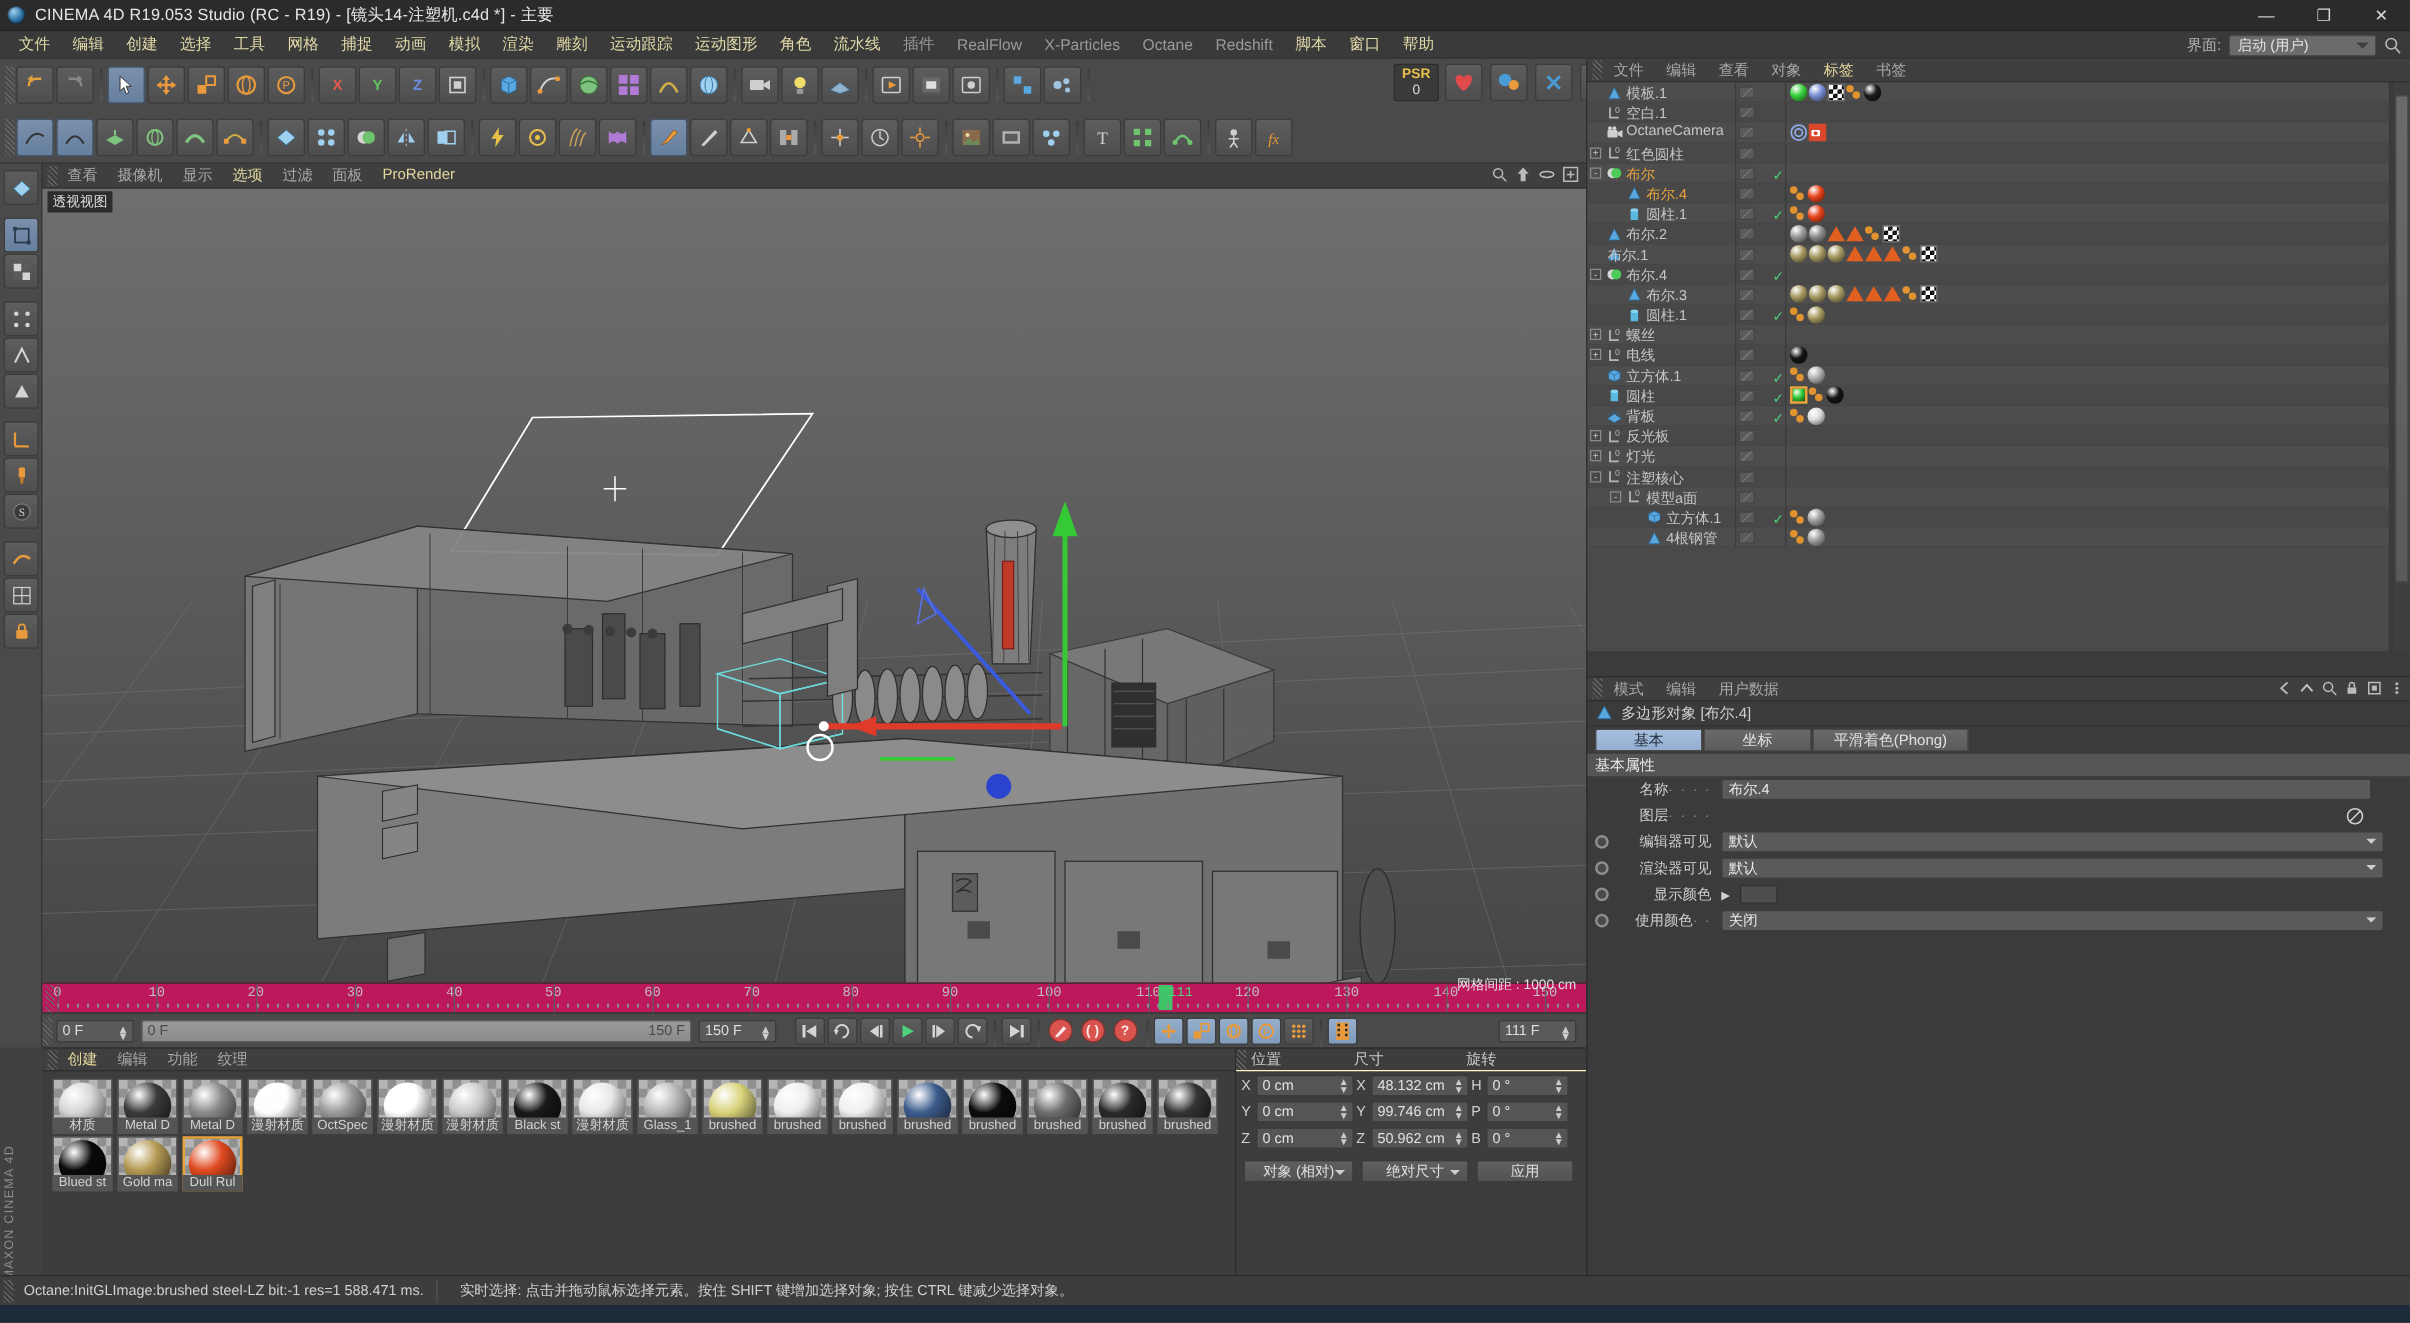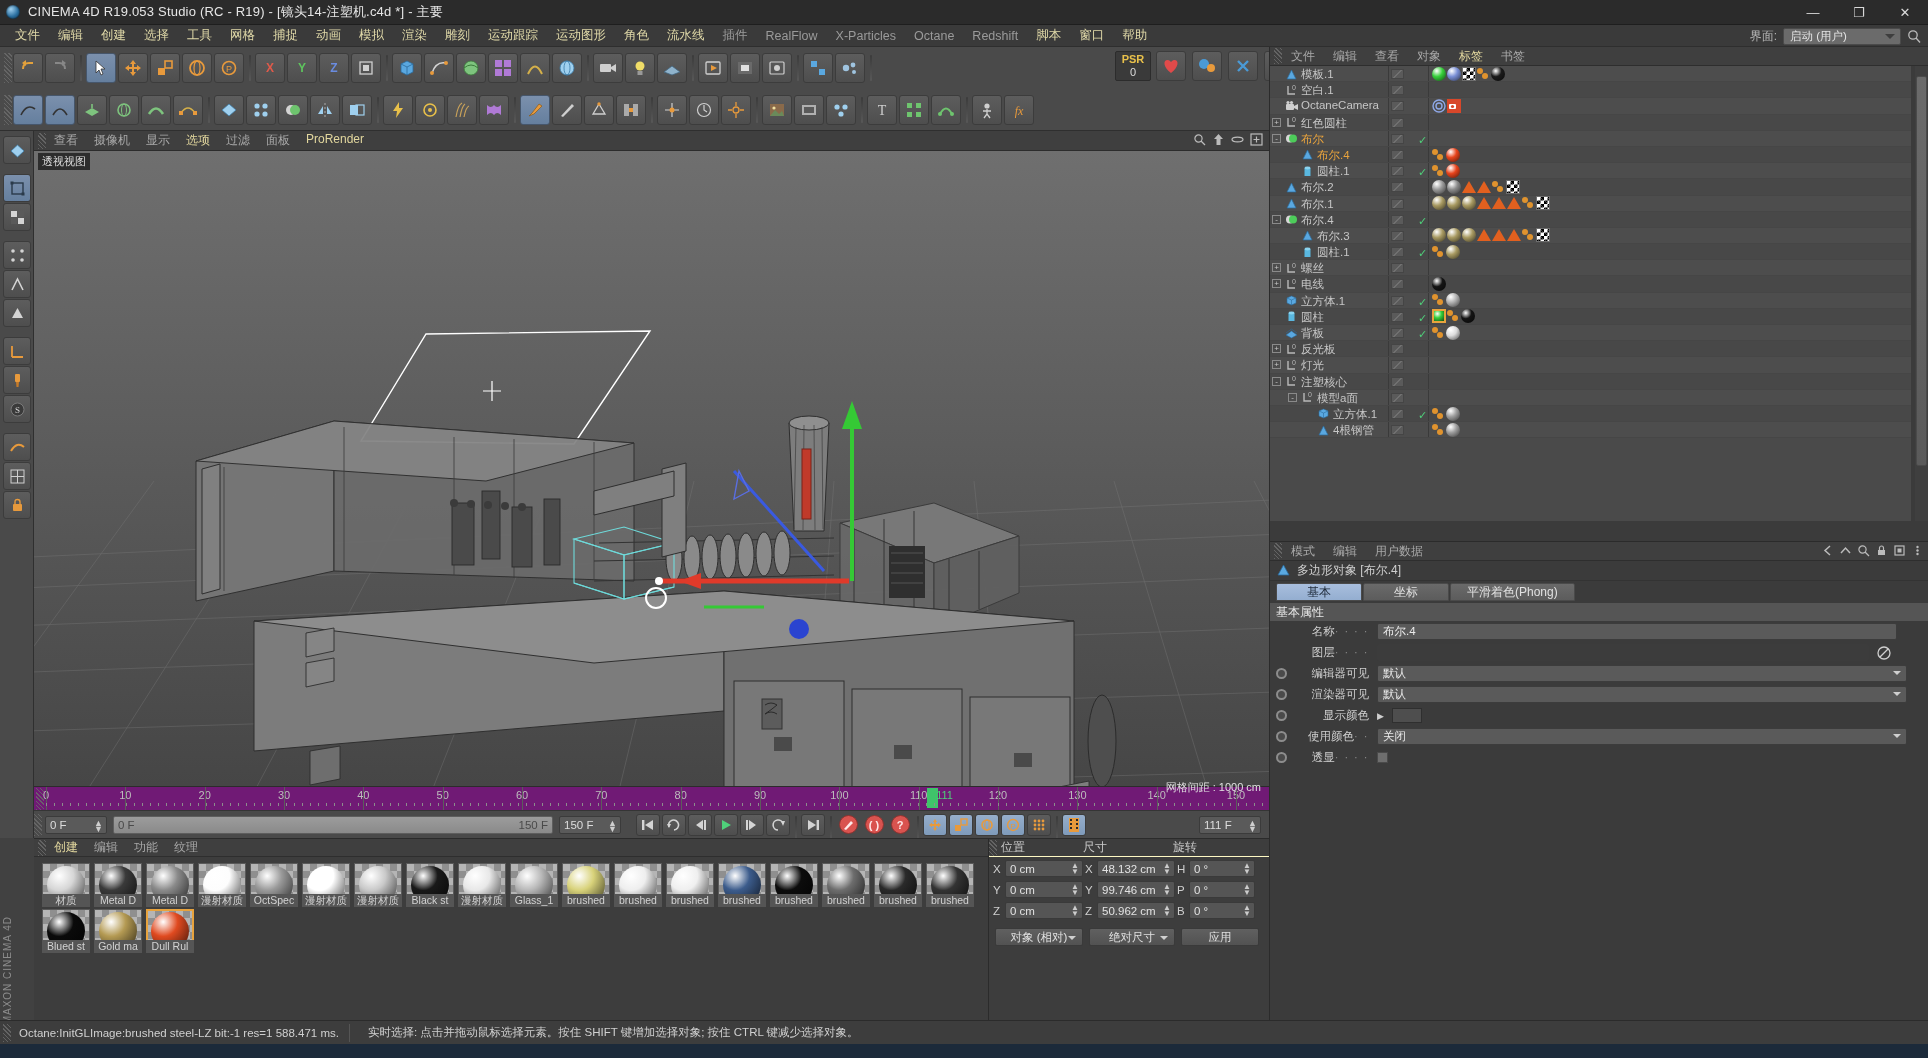--- a/index.html
+++ b/index.html
@@ -92,21 +92,21 @@
   .vpm-right { position:absolute;right:6px;top:2px; display:flex; gap:6px; align-items:center;}
 
   .viewport { position:absolute; left:0; top:20px; width:1235px; height:650px; overflow:hidden;
     background:linear-gradient(#6a6a6a 0%, #5a5a5a 35%, #4e4e4e 70%, #474747 100%); }
   .vp-label { position:absolute; left:4px; top:2px; font-size:11px; color:#dcdcdc;
      background:#2d2d2d; padding:1px 4px; z-index:5;}
   .vp-grid-note { position:absolute; right:8px; bottom:6px; font-size:11px; color:#e0e0e0; z-index:5;}
 
   
   .timeline { position:absolute; left:34px; top:786px; width:1235px; height:24px;
-     background:#701a75; border-top:1px solid #2c2c2c;}
+     background:#be185d; border-top:1px solid #2c2c2c;font-family:Liberation Mono, monospace;}
   .tl-ruler { position:absolute;left:12px;top:0;right:0;height:24px;}
   .tl-tick { position:absolute; top:2px; font-size:11px; color:#bdbdbd; transform:translateX(-50%); }
   .tl-dots { position:absolute; left:12px; right:4px; bottom:4px; height:3px;
      background-image:repeating-linear-gradient(90deg,#8c8c8c 0 1px, transparent 1px 8px); }
   .tl-cursor { position:absolute; top:1px; width:11px;height:20px;background:#3fc46a; }
   .tl-line { position:absolute; top:0; width:1px; height:24px; background:#5c5c5c;}
 
   .transport { position:absolute; left:34px; top:810px; width:1235px; height:28px;
      background:#4a4a4a; border-top:1px solid #353535; display:flex; align-items:center; }
   .spin { height:18px; background:#5a5a5a; border:1px solid #3b3b3b; border-radius:2px;
@@ -1552,21 +1552,21 @@
             <span class="tag checker"></span>
           </span>
         </div>
         <div class="orow">
           <div class="otree" style="width:6px"></div>
           <span style="position:absolute;left:15px;top:1.5px;">
             <svg width="13" height="13" viewBox="0 0 13 13">
               <path d="M2 11 L6.5 2 L11 11 Z" fill="#5aa8e0" stroke="#2b6b9c" stroke-width=".7"></path>
             </svg>
           </span>
-          <span class="oname" style="position:absolute;left:31px;top:1px">布尔.1</span>
+          <span class="oname" style="position:absolute;left:16px;top:1px">布尔.1</span>
           <span class="ocol-div"></span>
           <span class="ocol-div2"></span>
           <span class="greycheck"></span>
           <span class="vis-dots"><span class="vis-dot"></span><span class="vis-dot"></span></span>
           <span class="tagarea">
             <span class="tag" style="border-radius:50%;border:none;background:radial-gradient(circle at 34% 28%, #ffffff 0%, #a89a62 42%, #000 130%)"></span>
             <span class="tag" style="border-radius:50%;border:none;background:radial-gradient(circle at 34% 28%, #ffffff 0%, #a89a62 42%, #000 130%)"></span>
             <span class="tag" style="border-radius:50%;border:none;background:radial-gradient(circle at 34% 28%, #ffffff 0%, #a89a62 42%, #000 130%)"></span>
             <span class="tri"></span>
             <span class="tri"></span>
@@ -1943,25 +1943,20 @@
           <span class="am-radio"></span>
           <span class="am-label">显示颜色<span class="am-dots"></span></span>
           <span style="margin-right:4px;color:#cfcfcf;font-size:9px">▶</span>
           <div class="am-swatch"></div>
         </div>
         <div class="am-row">
           <span class="am-radio"></span>
           <span class="am-label">使用颜色<span class="am-dots">· ·</span></span>
           <div class="am-input" style="width:530px;position:relative">关闭<span style="position:absolute;right:5px;top:5px;width:0;height:0;border-left:4px solid transparent;border-right:4px solid transparent;border-top:4px solid #cfcfcf"></span></div>
         </div>
-        <div class="am-row">
-          <span class="am-radio"></span>
-          <span class="am-label">透显<span class="am-dots">· · · ·</span></span>
-          <div class="am-check"></div>
-        </div>
       </div>
   </div>
 
   <div class="statusbar">
     <span class="grip" style="height:18px;margin-left:3px"></span>
     <span class="sb-text">Octane:InitGLImage:brushed steel-LZ  bit:-1 res=1  588.471 ms.</span>
     <span class="sb-div"></span>
     <span class="sb-text">实时选择:  点击并拖动鼠标选择元素。按住 SHIFT 键增加选择对象; 按住 CTRL 键减少选择对象。</span>
   </div>
   <div class="taskbar"></div>

